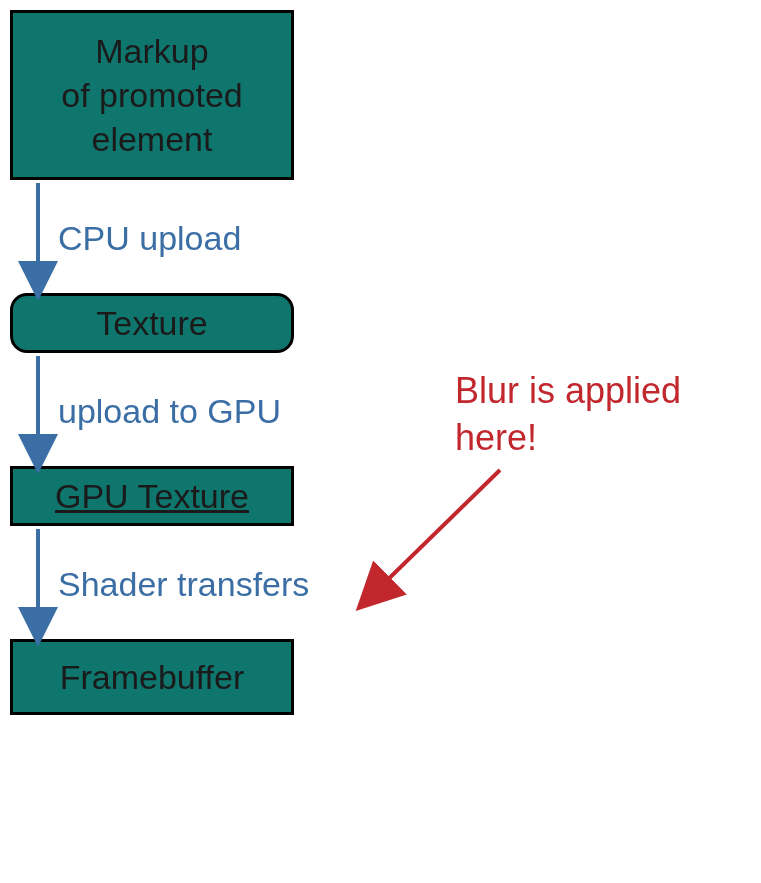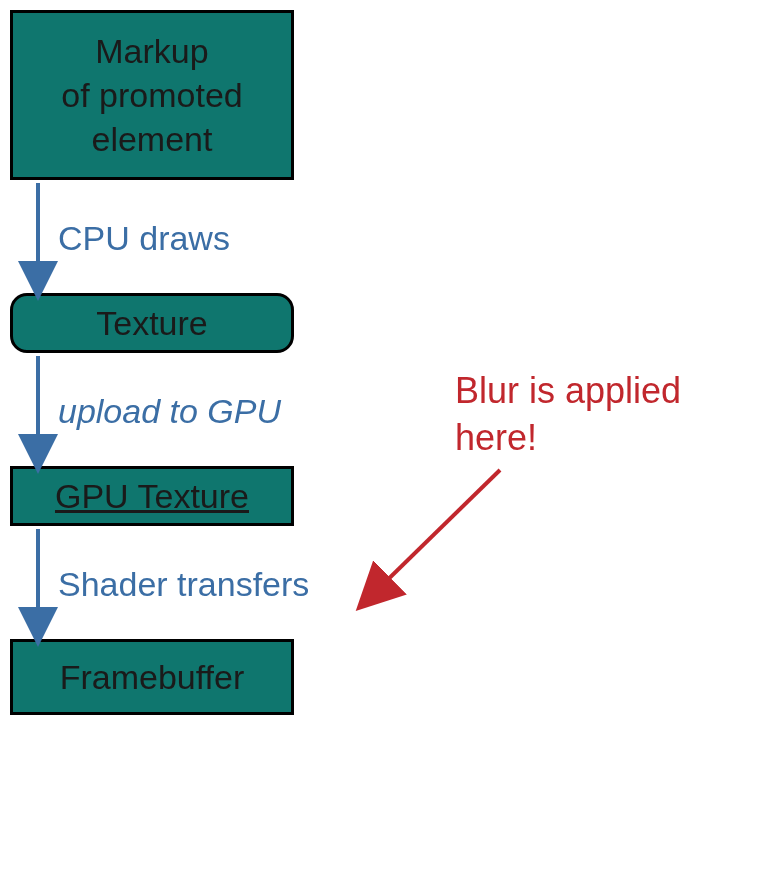--- a/index.html
+++ b/index.html
@@ -52,23 +52,23 @@
 <div class="box" style="left:10px; top:10px; width:284px; height:170px; white-space:pre-line;">Markup
 of promoted
 element</div>
 
 <div class="box" style="left:10px; top:293px; width:284px; height:60px;border-radius:17px;">Texture</div>
 
 <div class="box" style="left:10px; top:466px; width:284px; height:60px;text-decoration:underline;">GPU Texture</div>
 
 <div class="box" style="left:10px; top:639px; width:284px; height:76px;">Framebuffer</div>
 
-<div class="arrow-label" style="left:58px; top:218px;">CPU draws</div>
+<div class="arrow-label" style="left:58px; top:218px;">CPU upload</div>
 
-<div class="arrow-label" style="left:58px; top:391px;font-style:italic;">upload to GPU</div>
+<div class="arrow-label" style="left:58px; top:391px;">upload to GPU</div>
 
 <div class="arrow-label" style="left:58px; top:564px;">Shader transfers</div>
 
 <div class="annotation" style="left:455px; top:368px; white-space:pre-line;">Blur is applied
 here!</div>
 
 <svg class="overlay">
   <defs>
     <marker id="arrowhead-blue" markerWidth="10" markerHeight="10" refX="6" refY="5" orient="auto">
       <path d="M0,0 L10,5 L0,10 Z" fill="#3b6ea5"></path>

